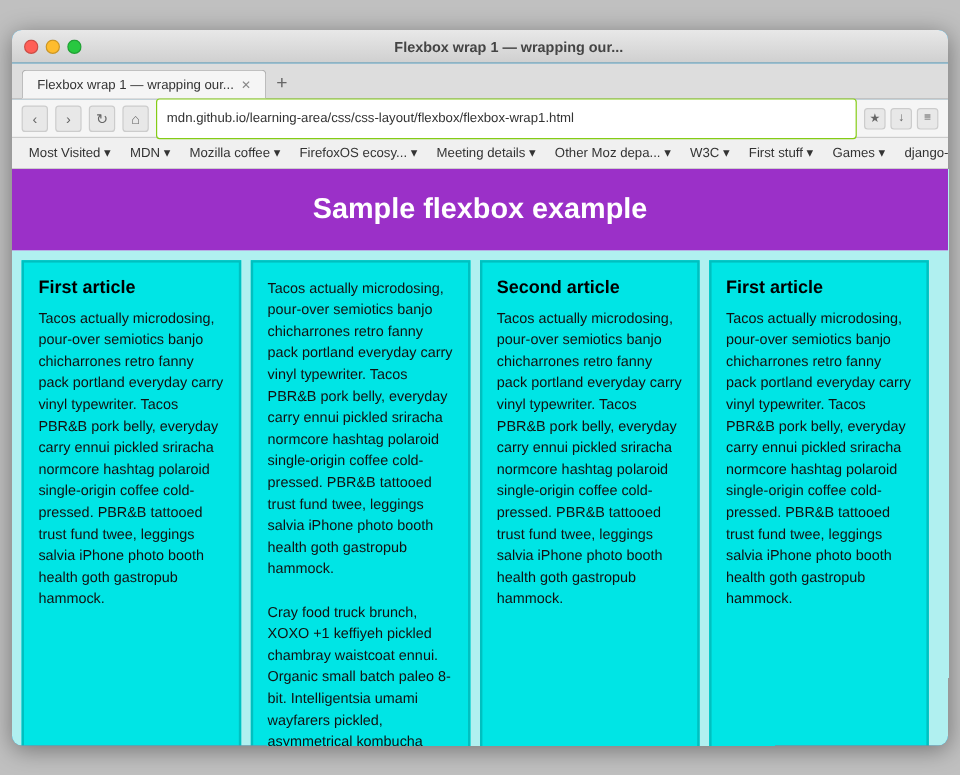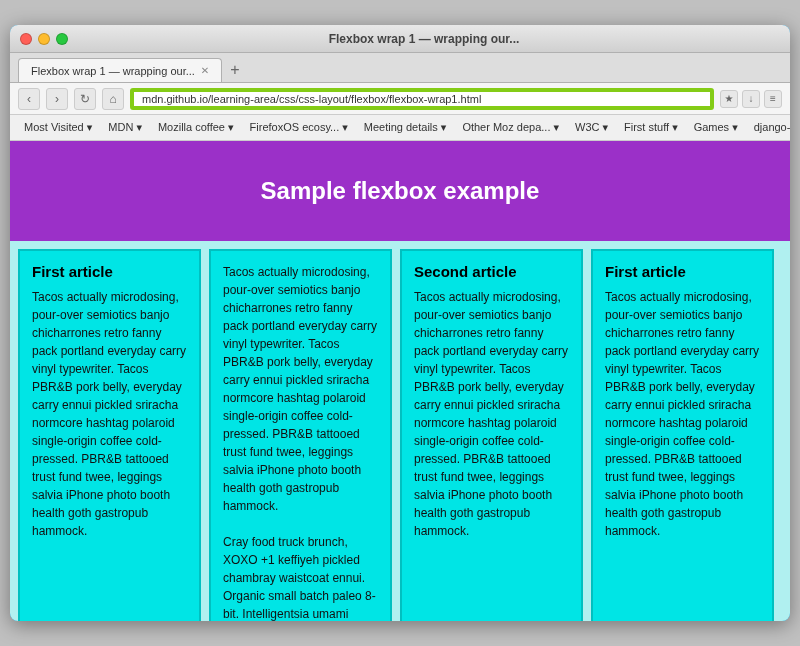--- a/index.html
+++ b/index.html
@@ -116,22 +116,22 @@
       display: flex;
       align-items: center;
       justify-content: center;
       font-size: 12px;
       color: #666;
       cursor: pointer;
     }
 
     .url-bar {
       flex: 1;
-      height: 22px;
-      border: 4px solid #84cc16;
+      height: 34px;
+      border: 1px solid #84cc16;
       border-radius: 3px;
       padding: 0 8px;
       font-size: 11px;
       color: #333;
       background: white;
       display: flex;
       align-items: center;
     }
 
     .url-icons {
@@ -175,21 +175,21 @@
 
     
     .page-content {
       background: white;
       overflow: auto;
       max-height: 480px;
     }
 
     .page-header {
       background: #9b30c8;
-      padding: 36px;
+      padding: 20px;
       text-align: center;
     }
 
     .page-header h1 {
       color: white;
       font-size: 24px;
       font-weight: bold;
     }
 
     .flex-container {

